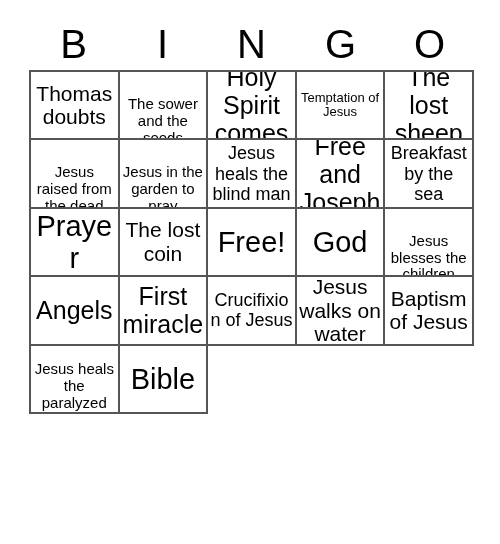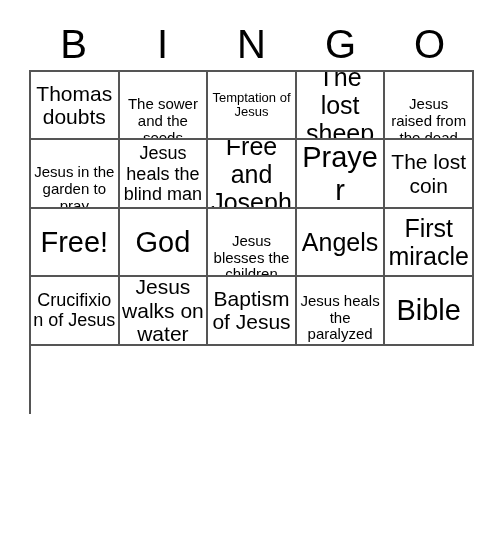--- a/index.html
+++ b/index.html
@@ -102,40 +102,46 @@
   </div>
 
   <div id="grid">
 
     <div class="cell fs-l">
         <span class="cell-text">Thomas doubts</span>
       </div>
     <div class="cell fs-s">
         <span class="cell-text">The sower and the seeds</span>
       </div>
+    <div class="cell fs-xl">
+        <span class="cell-text">Holy Spirit comes</span>
+      </div>
     <div class="cell fs-xs">
         <span class="cell-text">Temptation of Jesus</span>
       </div>
     <div class="cell fs-xl">
         <span class="cell-text">The lost sheep</span>
       </div>
 
     <div class="cell fs-s">
         <span class="cell-text">Jesus raised from the dead</span>
       </div>
     <div class="cell fs-s">
         <span class="cell-text">Jesus in the garden to pray</span>
       </div>
     <div class="cell fs-m">
         <span class="cell-text">Jesus heals the blind man</span>
       </div>
     <div class="cell fs-xl">
         <span class="cell-text">Free and Joseph</span>
       </div>
 
+    <div class="cell fs-m">
+        <span class="cell-text">Breakfast by the sea</span>
+      </div>
     <div class="cell fs-xxl">
         <span class="cell-text">Prayer</span>
       </div>
     <div class="cell fs-l">
         <span class="cell-text">The lost coin</span>
       </div>
     <div class="cell fs-xxl">
         <span class="cell-text">Free!</span>
       </div>
     <div class="cell fs-xxl">

